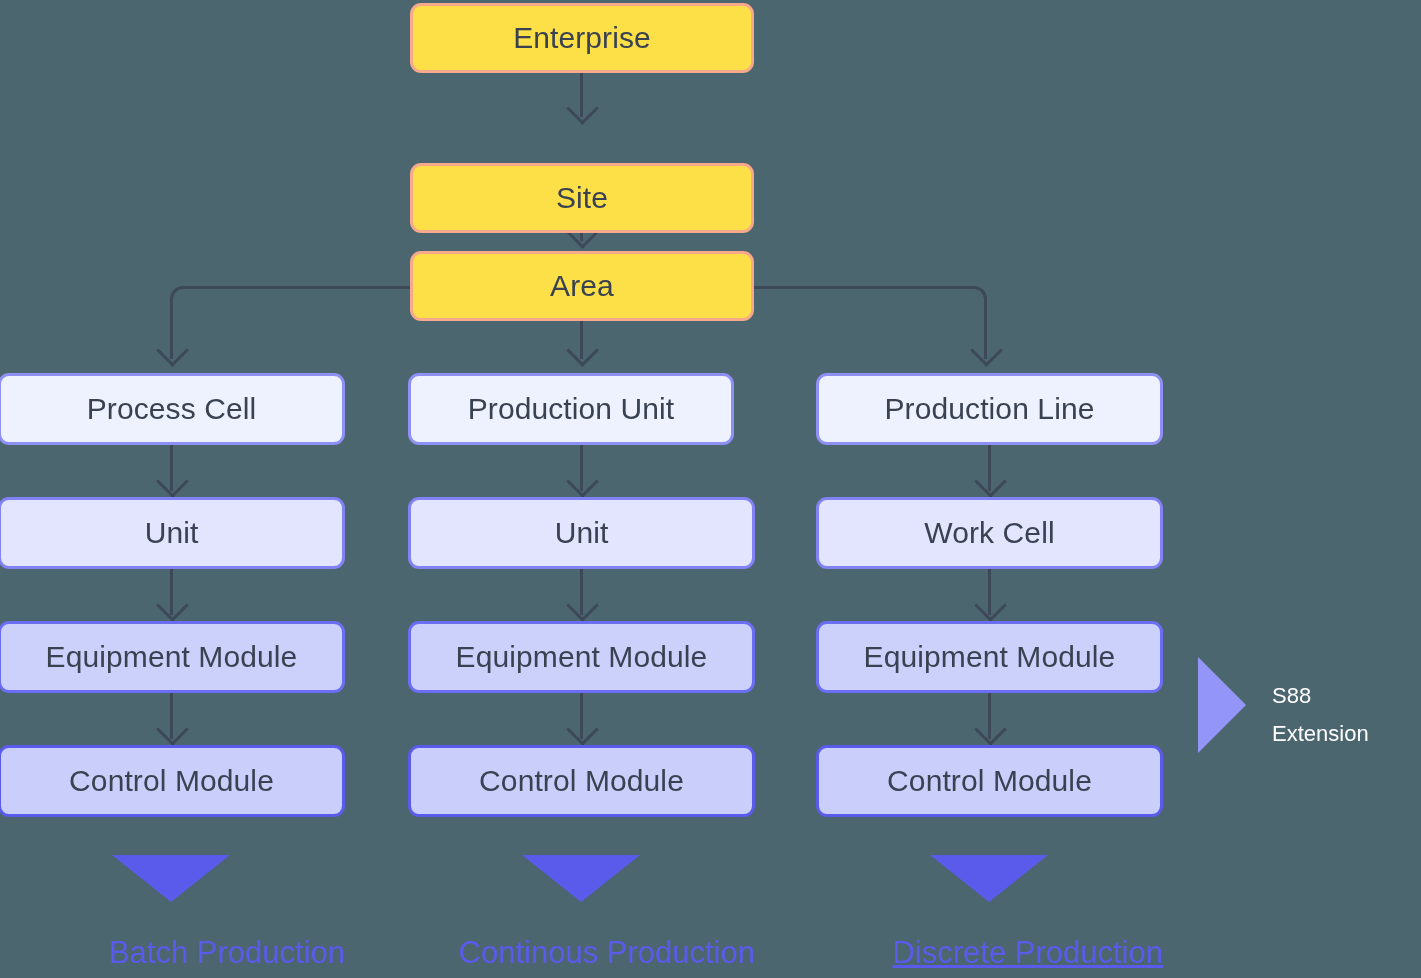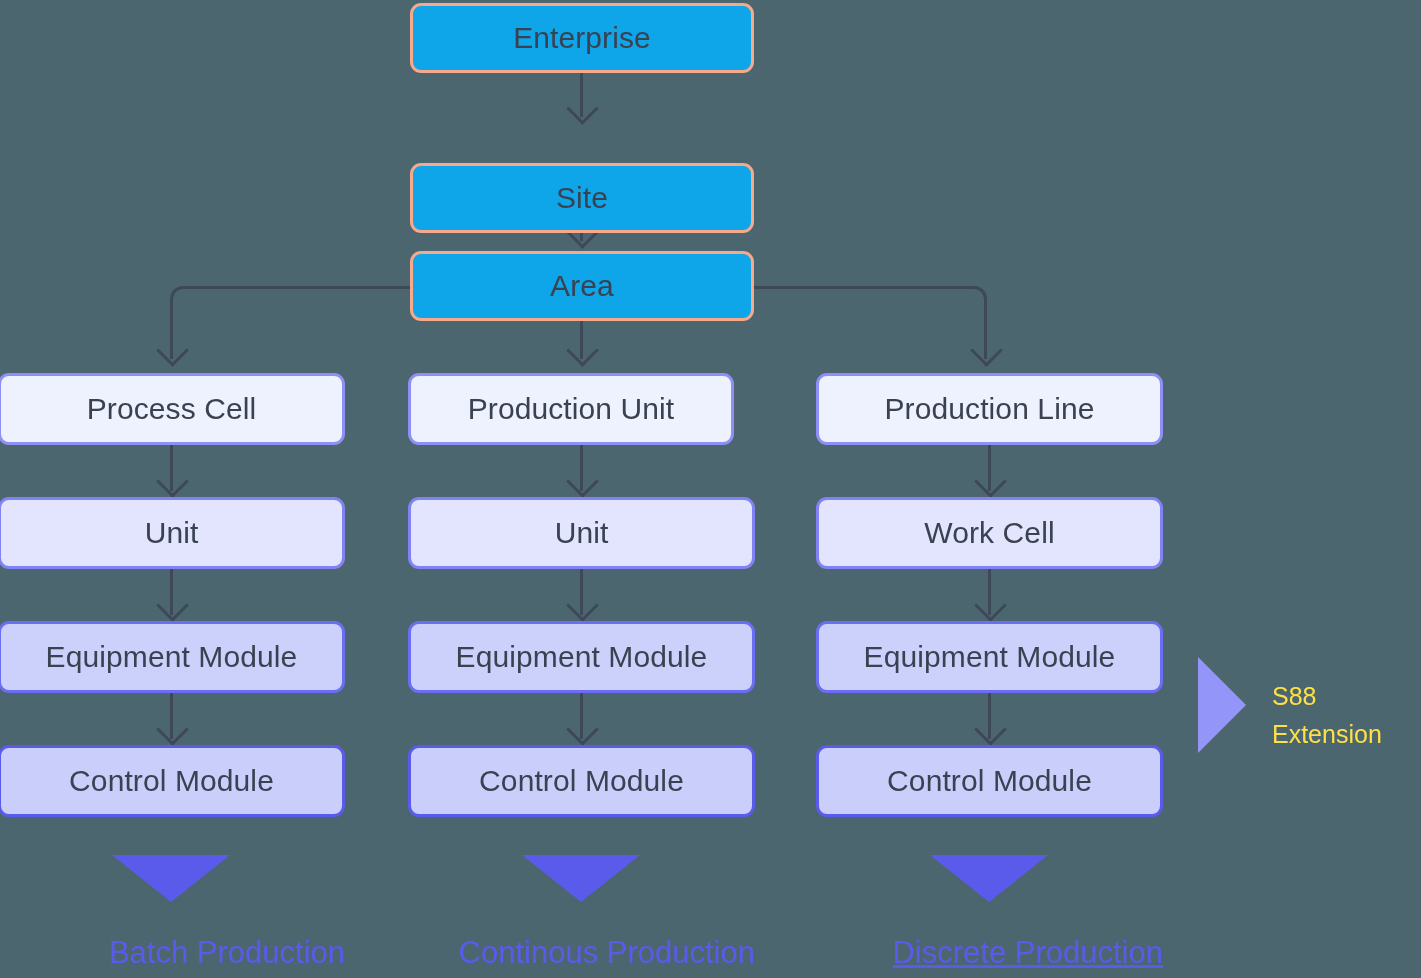--- a/index.html
+++ b/index.html
@@ -31,21 +31,21 @@
     border-width: 3px;
     font-size: 30px;
     color: #3a4252;
     letter-spacing: 0.1px;
     white-space: nowrap;
     z-index: 3;
   }
 
   
   .tier-enterprise {
-    background: #0ea5e9;
+    background: #fde047;
     border-color: #f7a98c;
   }
   .tier-l1 {
     background: #eef1fe;
     border-color: #8e90f5;
   }
   .tier-l2 {
     background: #e2e5fd;
     border-color: #8183f4;
   }
@@ -121,23 +121,23 @@
     position: absolute;
     width: 0;
     height: 0;
     border-top: 48px solid transparent;
     border-bottom: 48px solid transparent;
     border-left: 48px solid #9396f8;
     z-index: 3;
   }
   .s88-label {
     position: absolute;
-    font-size: 25px;
+    font-size: 22px;
     line-height: 38px;
-    color: #fde047;
+    color: #ffffff;
     white-space: nowrap;
     z-index: 3;
   }
 </style>
 </head>
 <body>
 
 <div id="stage">
 
   <div class="node tier-enterprise" style="left:410px; top:3px; width:344px; height:70px;">

